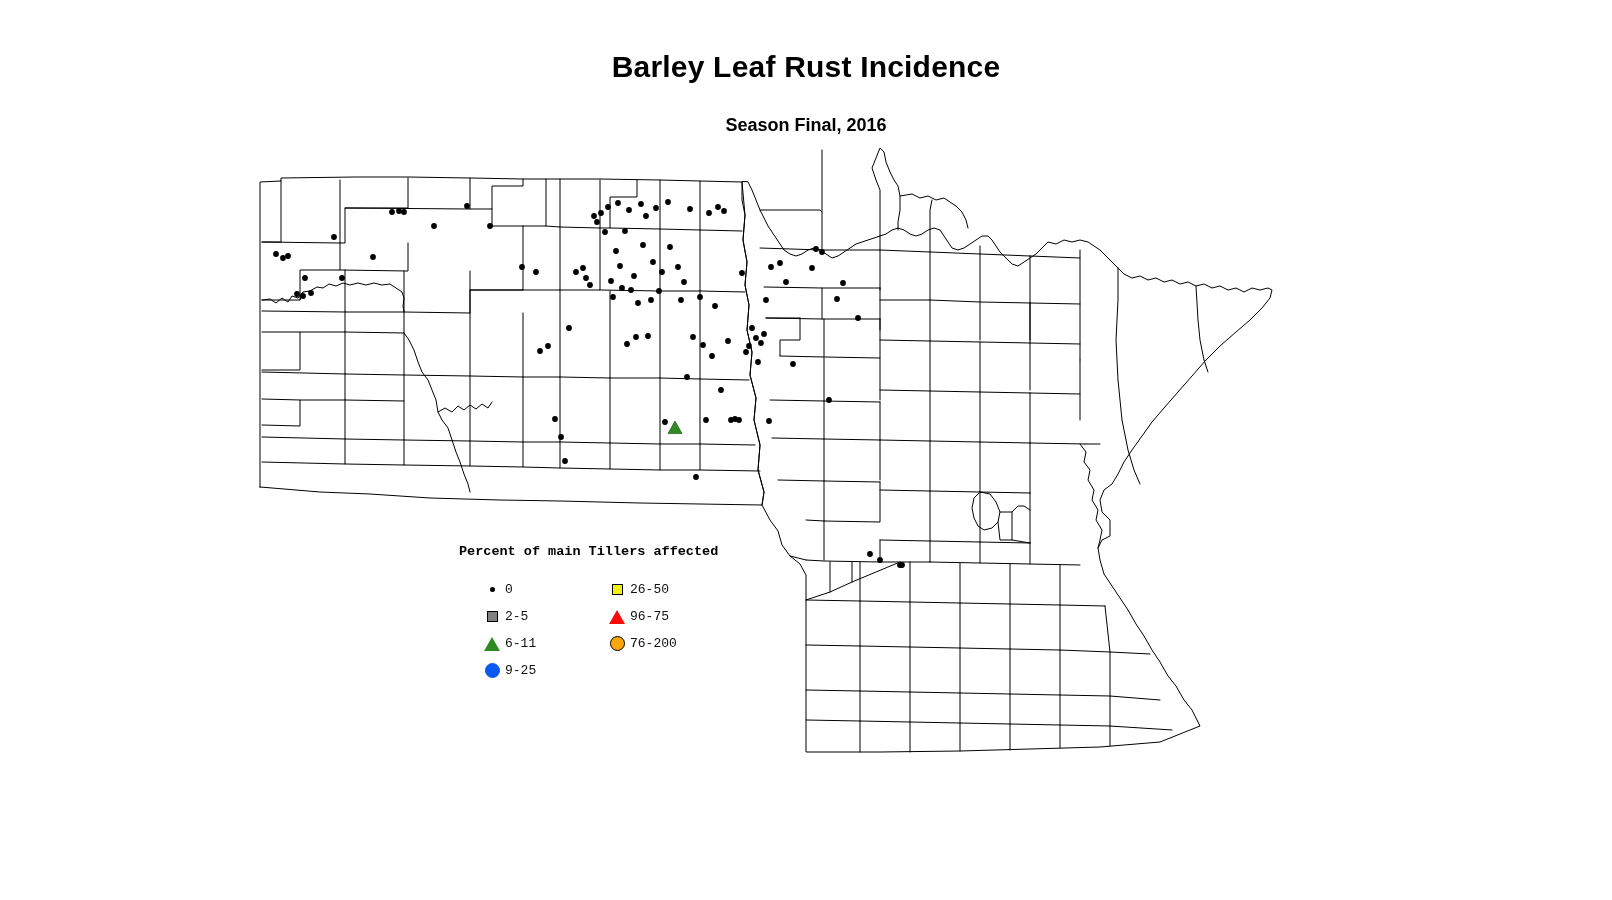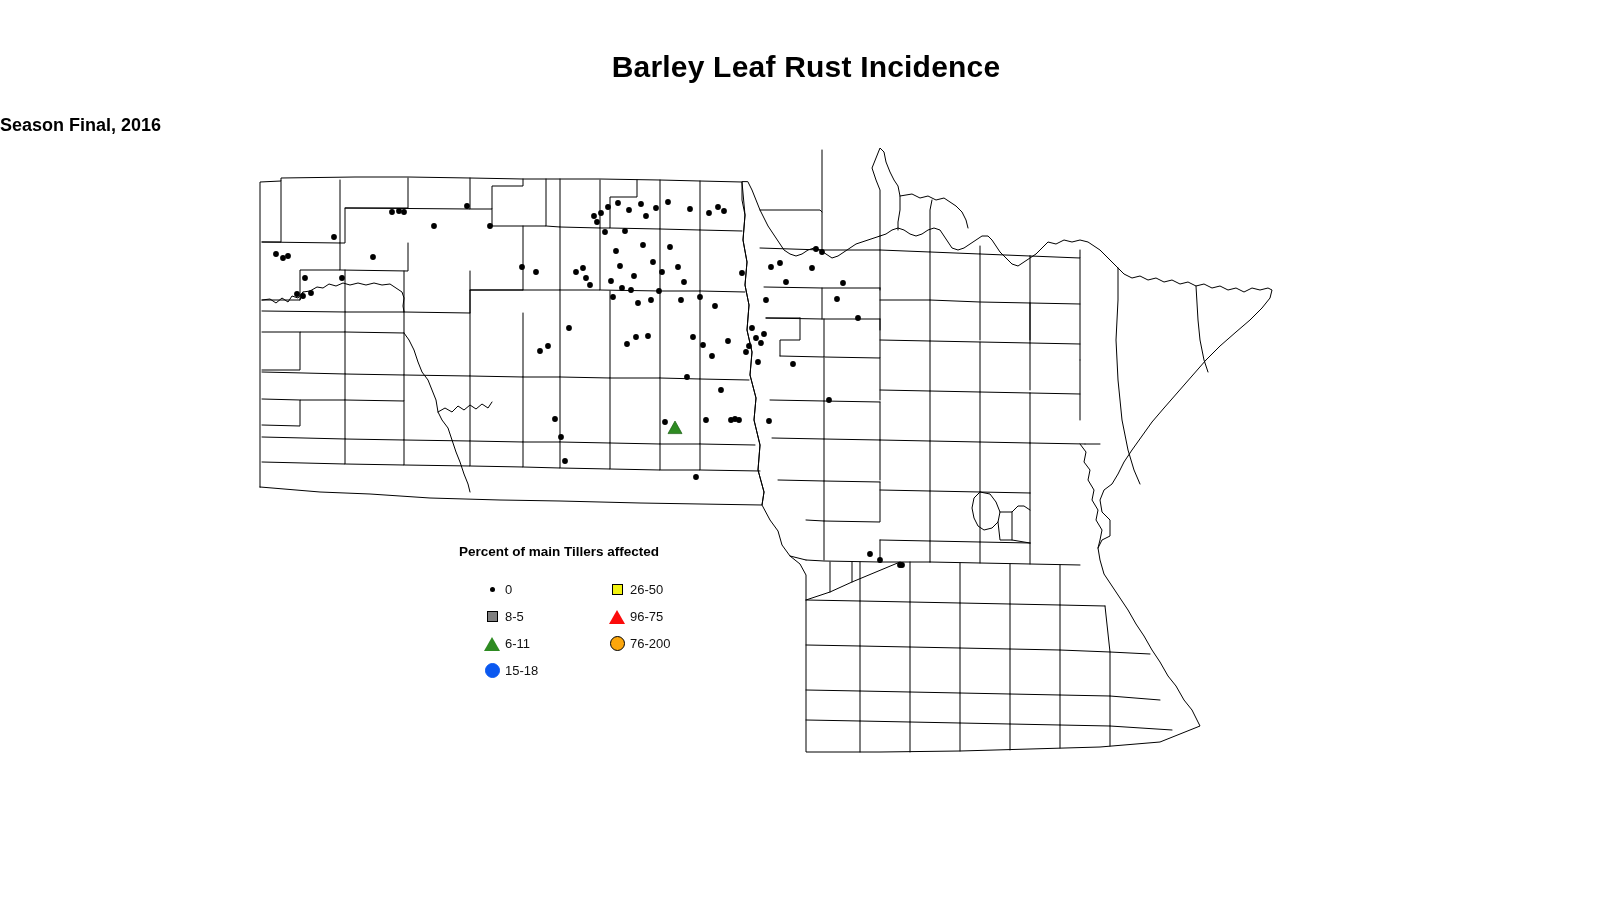--- a/index.html
+++ b/index.html
@@ -2,27 +2,27 @@
 <html><head>
 <meta charset="utf-8">
 <style>
   html,body{margin:0;padding:0;background:#ffffff;}
   body{width:1612px;height:900px;position:relative;overflow:hidden;
        font-family:"Liberation Sans","DejaVu Sans",sans-serif;color:#000;}
   #stage{position:absolute;left:0;top:0;width:1612px;height:900px;}
 
   .title{position:absolute;left:0;top:50px;width:1612px;text-align:center;
          font-size:30px;font-weight:bold;letter-spacing:.2px;}
-  .subtitle{position:absolute;left:0;top:115px;width:1612px;
+  .subtitle{position:absolute;left:0;top:115px;width:1612px;text-align:center;
             font-size:18px;font-weight:bold;}
 
   #mapwrap{position:absolute;left:0;top:0;width:1612px;height:900px;}
   #mapsvg{position:absolute;left:0;top:0;}
 
-  .legend{position:absolute;left:459px;top:544px;width:320px;}
+  .legend{position:absolute;left:459px;top:544px;width:320px;font-family:Liberation Mono, monospace;}
   .legend-title{font-size:13.5px;font-weight:bold;white-space:nowrap;}
   .legend-cols{position:relative;margin-top:17px;height:105px;}
   .lcol{position:absolute;top:0;}
   .lcol.a{left:20px;}
   .lcol.b{left:145px;}
   .lrow{height:27px;display:flex;align-items:center;}
   .lsym{width:26px;display:flex;align-items:center;justify-content:center;}
   .llabel{font-size:13px;color:#111;white-space:nowrap;}
 
   .sym-dot{width:5px;height:5px;border-radius:50%;background:#000;}
@@ -391,33 +391,33 @@
           <div class="lrow">
             <span class="lsym">
               <span class="sym-dot" style="background:#000000"></span>
             </span>
             <span class="llabel">0</span>
           </div>
           <div class="lrow">
             <span class="lsym">
               <span class="sym-sq" style="background:#808080;border-color:#000000"></span>
             </span>
-            <span class="llabel">8-5</span>
+            <span class="llabel">2-5</span>
           </div>
           <div class="lrow">
             <span class="lsym">
               <span class="sym-tri" style="border-bottom:14px solid #2e8b22"></span>
             </span>
             <span class="llabel">6-11</span>
           </div>
           <div class="lrow">
             <span class="lsym">
               <span class="sym-circ" style="background:#0a58f0;border-color:#0a58f0"></span>
             </span>
-            <span class="llabel">15-18</span>
+            <span class="llabel">9-25</span>
           </div>
         </div>
       <div class="lcol b" id="legend-col-1">
           <div class="lrow">
             <span class="lsym">
               <span class="sym-sq" style="background:#f2f211;border-color:#000000"></span>
             </span>
             <span class="llabel">26-50</span>
           </div>
           <div class="lrow">

